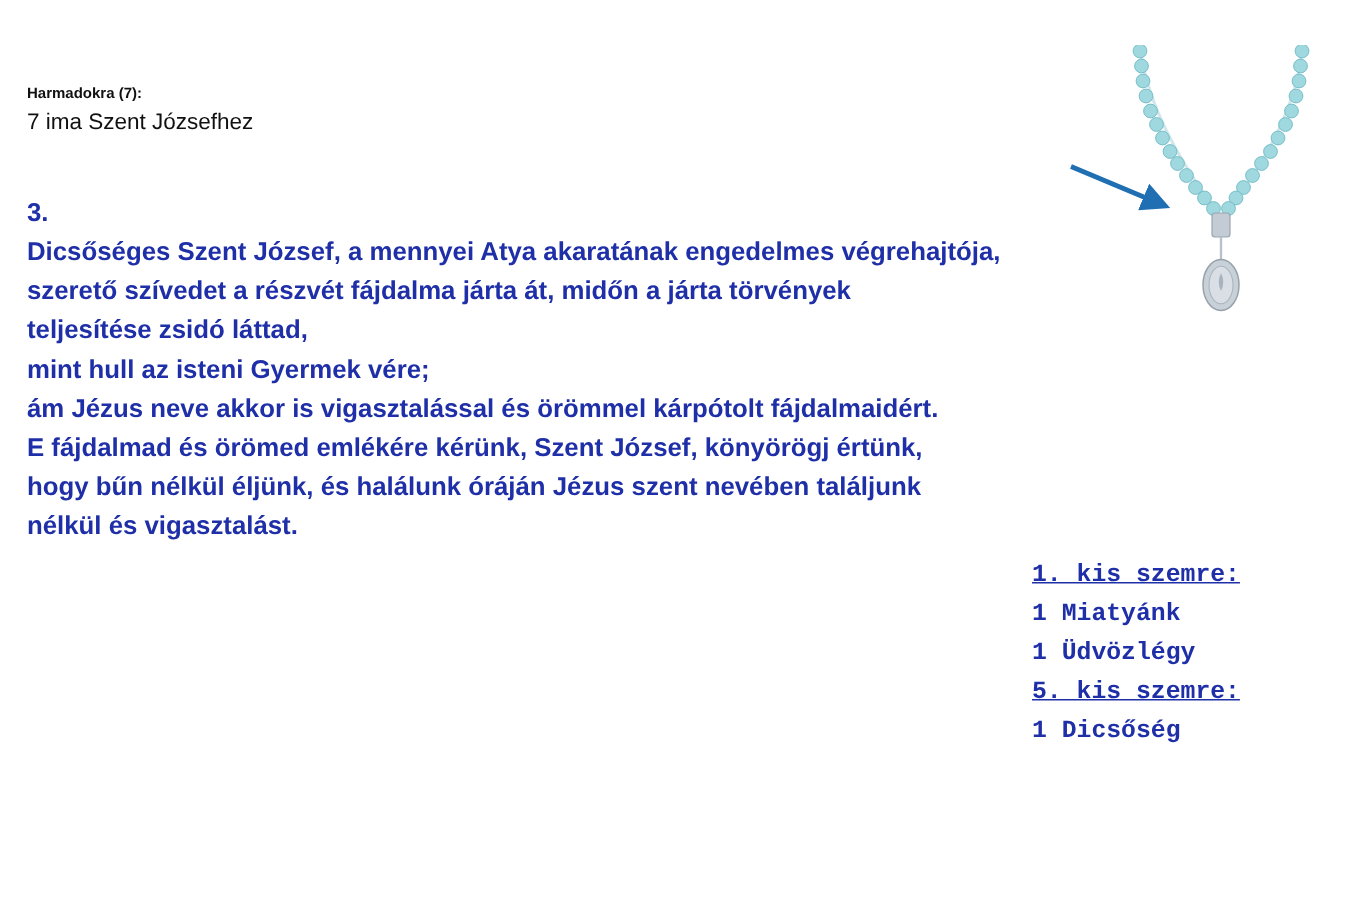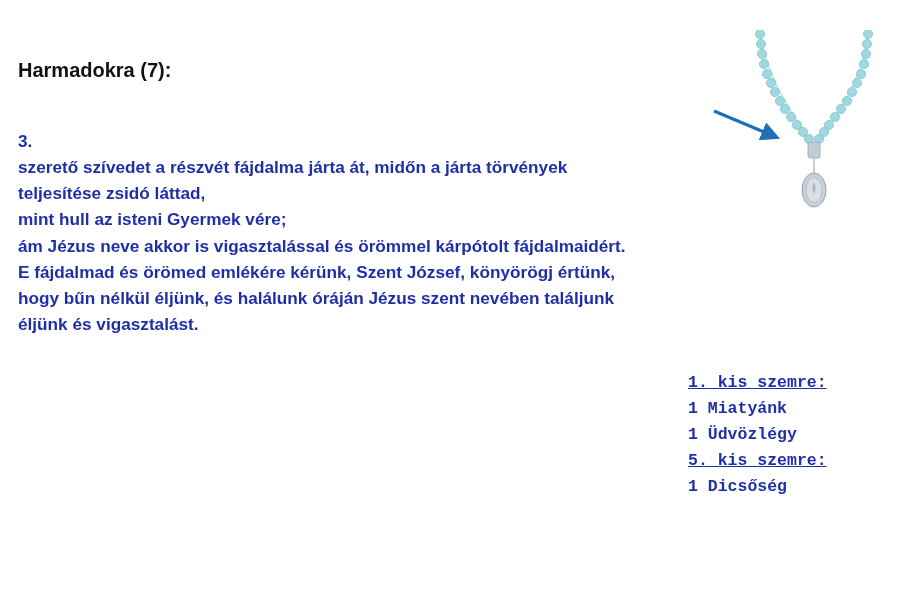--- a/index.html
+++ b/index.html
@@ -20,21 +20,21 @@
     height: 600px;
   }
   
   .header-block {
     position: absolute;
     left: 18px;
     top: 56px;
     width: 430px;
   }
   .hdr-line1 {
-    font-size: 20px;
+    font-size: 10px;
     font-weight: bold;
     color: #111111;
     line-height: 1.45;
   }
   .hdr-line2 {
     font-size: 15px;
     color: #111111;
     line-height: 1.45;
     text-decoration: underline;
     display: inline-block;
@@ -96,31 +96,33 @@
     height: 220px;
   }
 </style>
 </head>
 <body>
 
 <div class="page">
 
   <div class="header-block">
     <div class="hdr-line1">Harmadokra (7):</div>
+    <div class="hdr-line3">7 ima Szent Józsefhez</div>
   </div>
 
   <div class="prayer">
     <p class="num">3.</p>
+    <p>Dicsőséges Szent József, a mennyei Atya akaratának engedelmes végrehajtója,</p>
     <p>szerető szívedet a részvét fájdalma járta át, midőn a járta törvények</p>
     <p>teljesítése zsidó láttad,</p>
     <p>mint hull az isteni Gyermek vére;</p>
     <p>ám Jézus neve akkor is vigasztalással és örömmel kárpótolt fájdalmaidért.</p>
     <p>E fájdalmad és örömed emlékére kérünk, Szent József, könyörögj értünk,</p>
     <p>hogy bűn nélkül éljünk, és halálunk óráján Jézus szent nevében találjunk</p>
-    <p>éljünk és vigasztalást.</p>
+    <p>nélkül és vigasztalást.</p>
   </div>
 
   <div class="beads-list">
     <div><span class="lbl">1. kis szemre:</span></div>
     <div>1 Miatyánk</div>
     <div>1 Üdvözlégy</div>
     <div><span class="lbl">5. kis szemre:</span></div>
     <div>1 Dicsőség</div>
   </div>
 

